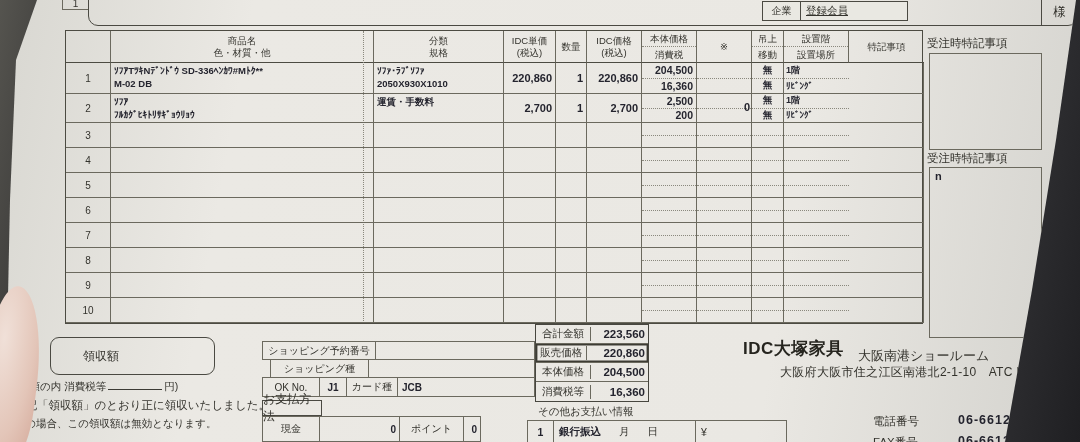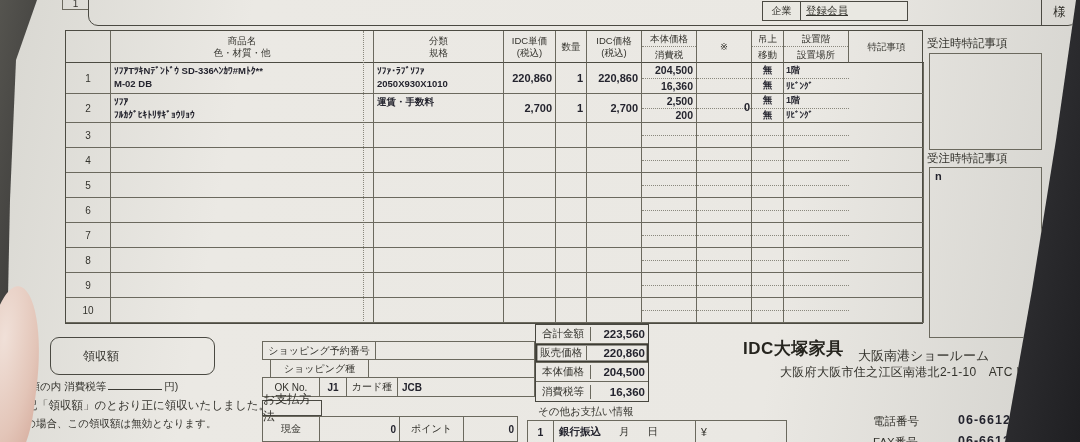--- a/index.html
+++ b/index.html
@@ -73,21 +73,21 @@
   .stmt1{left:14px;top:398px;font-size:11.5px;font-weight:500;white-space:nowrap;}
   .stmt2{left:6px;top:417px;font-size:10.5px;white-space:nowrap;}
 
   
   .shoprow{position:absolute;display:flex;border:1px solid var(--ln);height:19px;font-size:10px;}
   .shoprow .c{display:flex;align-items:center;justify-content:center;border-right:1px solid var(--ln);}
   .shoprow .c:last-child{border-right:none;}
   .shoprow .c.left{justify-content:flex-start;padding-left:4px;}
   .paytab{left:262px;top:400px;width:60px;height:16px;border:1.2px solid #4a4942;
     display:flex;align-items:center;justify-content:center;font-size:12px;}
-  .payrow{left:262px;top:416px;width:256px;height:26px;}
+  .payrow{left:262px;top:416px;width:219px;height:26px;}
   .payrow .num{justify-content:flex-end;padding-right:3px;}
 
   
   .summary{left:535px;top:324px;width:114px;border:1.5px solid #47463f;position:absolute;}
   .srow{display:flex;height:19px;border-bottom:1px solid var(--ln);align-items:center;}
   .srow:last-child{border-bottom:none;}
   .srow .lbl{width:55px;border-right:1px solid var(--ln);display:flex;align-items:center;
     justify-content:center;font-size:10.5px;font-weight:500;}
   .srow .val{flex:1;display:flex;align-items:center;justify-content:flex-end;padding-right:3px;font-size:11.5px;}
   .srow.boxed{box-shadow:inset 0 0 0 1.4px #3c3b33;gap:16px;}

